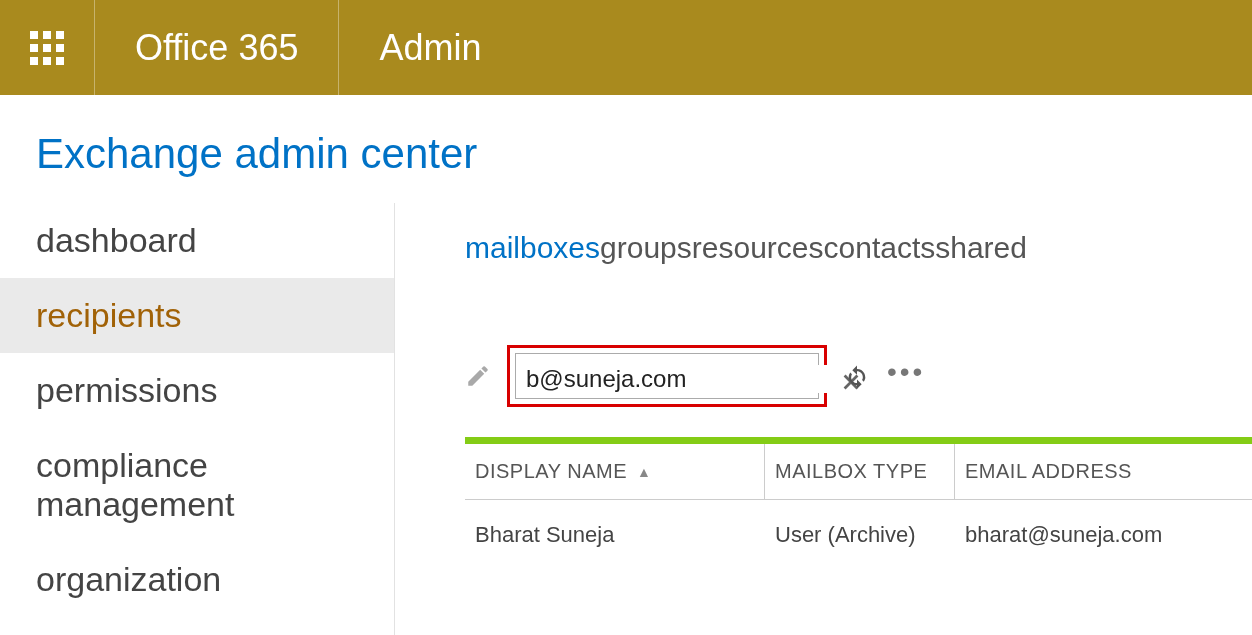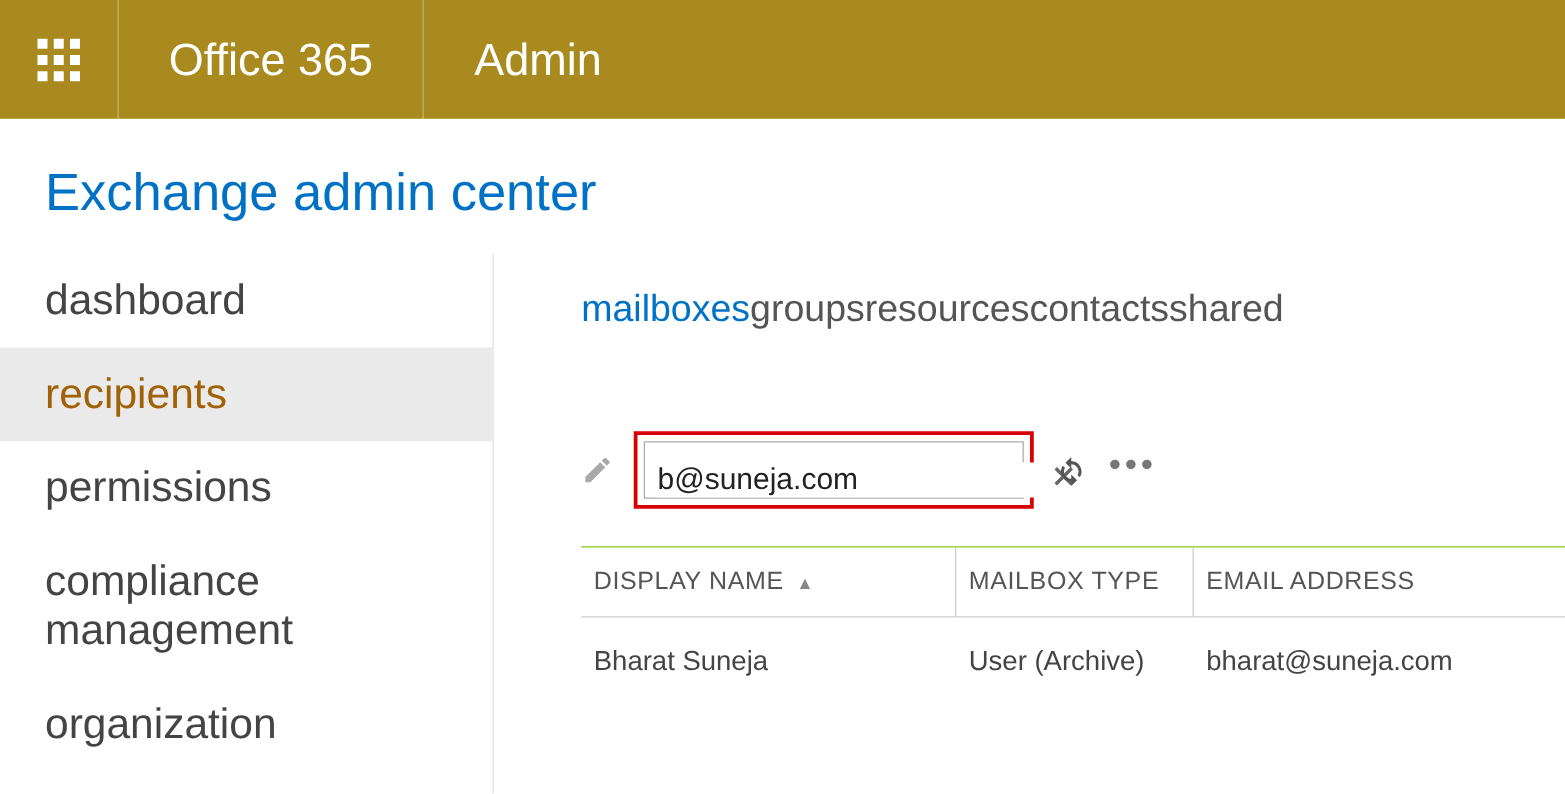--- a/index.html
+++ b/index.html
@@ -96,26 +96,26 @@
       display: inline-flex;
     }
     .search-wrap {
       border: 3px solid #d80000;
       padding: 5px;
       display: flex;
       align-items: center;
     }
     .search-box {
       display: flex;
-      align-items: flex-start;
+      align-items: flex-end;
       border: 1px solid #ababab;
       background: #fff;
       height: 46px;
       width: 304px;
-      padding: 16px 10px;
+      padding: 5px 10px;
     }
     .search-input {
       border: none;
       outline: none;
       font-size: 24px;
       font-weight: 300;
       flex: 1;
       color: #222;
       font-family: inherit;
     }
@@ -131,21 +131,21 @@
       display: inline-flex;
       align-items: center;
     }
     .more-icon { font-size: 28px; letter-spacing: 3px; color: #777; padding-bottom: 8px; }
     .table {
       margin-top: 30px;
       width: 100%;
     }
     .thead {
       display: flex;
-      border-top: 1px solid #84cc16;
+      border-top: 7px solid #84cc16;
       border-bottom: 1px solid #ccc;
       color: #555;
       font-size: 20px;
       letter-spacing: 0.5px;
     }
     .th {
       padding: 16px 10px;
       font-weight: 400;
       display: flex;
       align-items: center;

